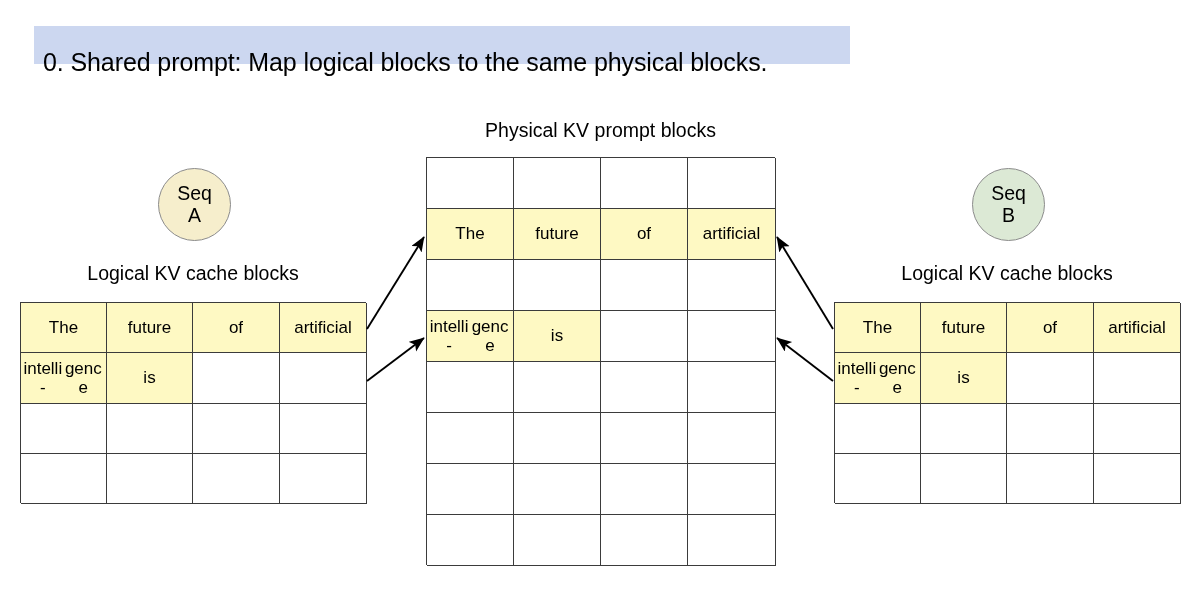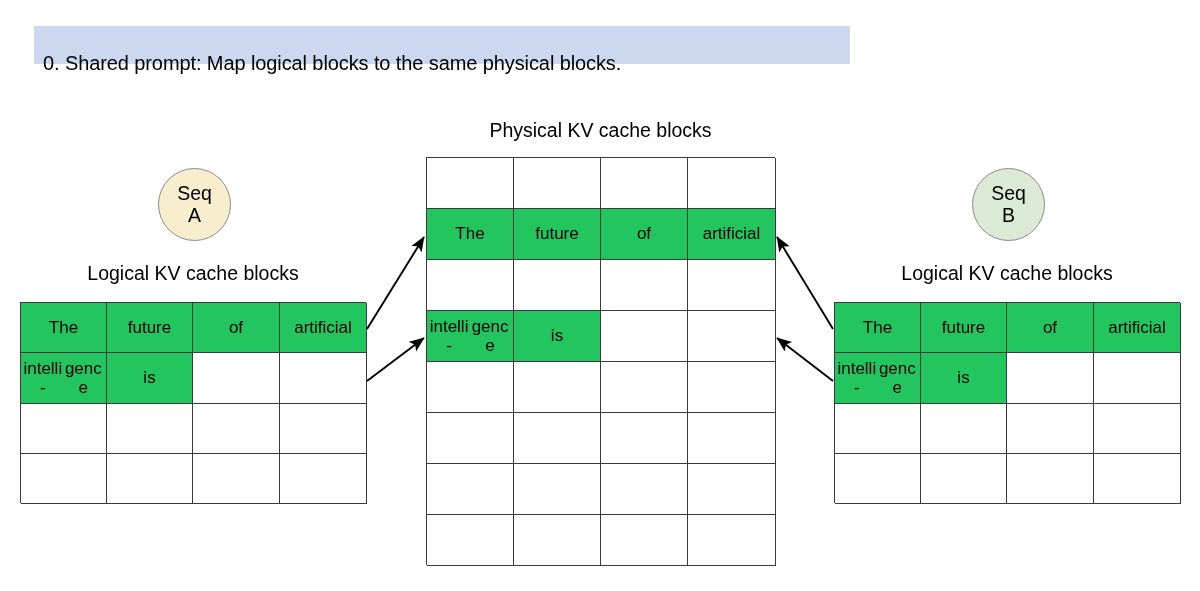--- a/index.html
+++ b/index.html
@@ -21,21 +21,21 @@
     position: absolute;
     left: 34px;
     top: 26px;
     width: 816px;
     height: 38px;
     background: #ccd7f0;
     display: flex;
     align-items: center;
   }
   #title-banner .title-text {
-    font-size: 20px;
+    font-size: 25px;
     line-height: 1;
     padding-left: 9px;
     letter-spacing: -0.1px;
     white-space: nowrap;
     margin-top: 35px;
   }
 
   
   .caption {
     position: absolute;
@@ -104,21 +104,21 @@
     align-items: center;
     justify-content: center;
     text-align: center;
     font-size: 17px;
     line-height: 1.12;
     overflow: hidden;
     word-break: break-word;
     padding: 0 2px;
   }
   .kv-cell.filled {
-    background: #22c55e;
+    background: #fef9c3;
   }
 
   
   #logical-table-a {
     left: 20px;
     top: 302px;
     width: 346px;
     height: 201px;
     grid-template-columns: 86px 86px 87px 87px;
     grid-template-rows: 50px 51px 50px 50px;
@@ -152,21 +152,21 @@
     pointer-events: none;
   }
 </style>
 </head>
 <body>
 
 <div id="title-banner">
   <span class="title-text">0. Shared prompt: Map logical blocks to the same physical blocks.</span>
 </div>
 
-<div class="caption" id="physical-caption">Physical KV cache blocks</div>
+<div class="caption" id="physical-caption">Physical KV prompt blocks</div>
 <div class="kv-table" id="physical-table">
     <div class="kv-cell"></div>
     <div class="kv-cell"></div>
     <div class="kv-cell"></div>
     <div class="kv-cell"></div>
     <div class="kv-cell filled">The</div>
     <div class="kv-cell filled">future</div>
     <div class="kv-cell filled">of</div>
     <div class="kv-cell filled">artificial</div>
     <div class="kv-cell"></div>

